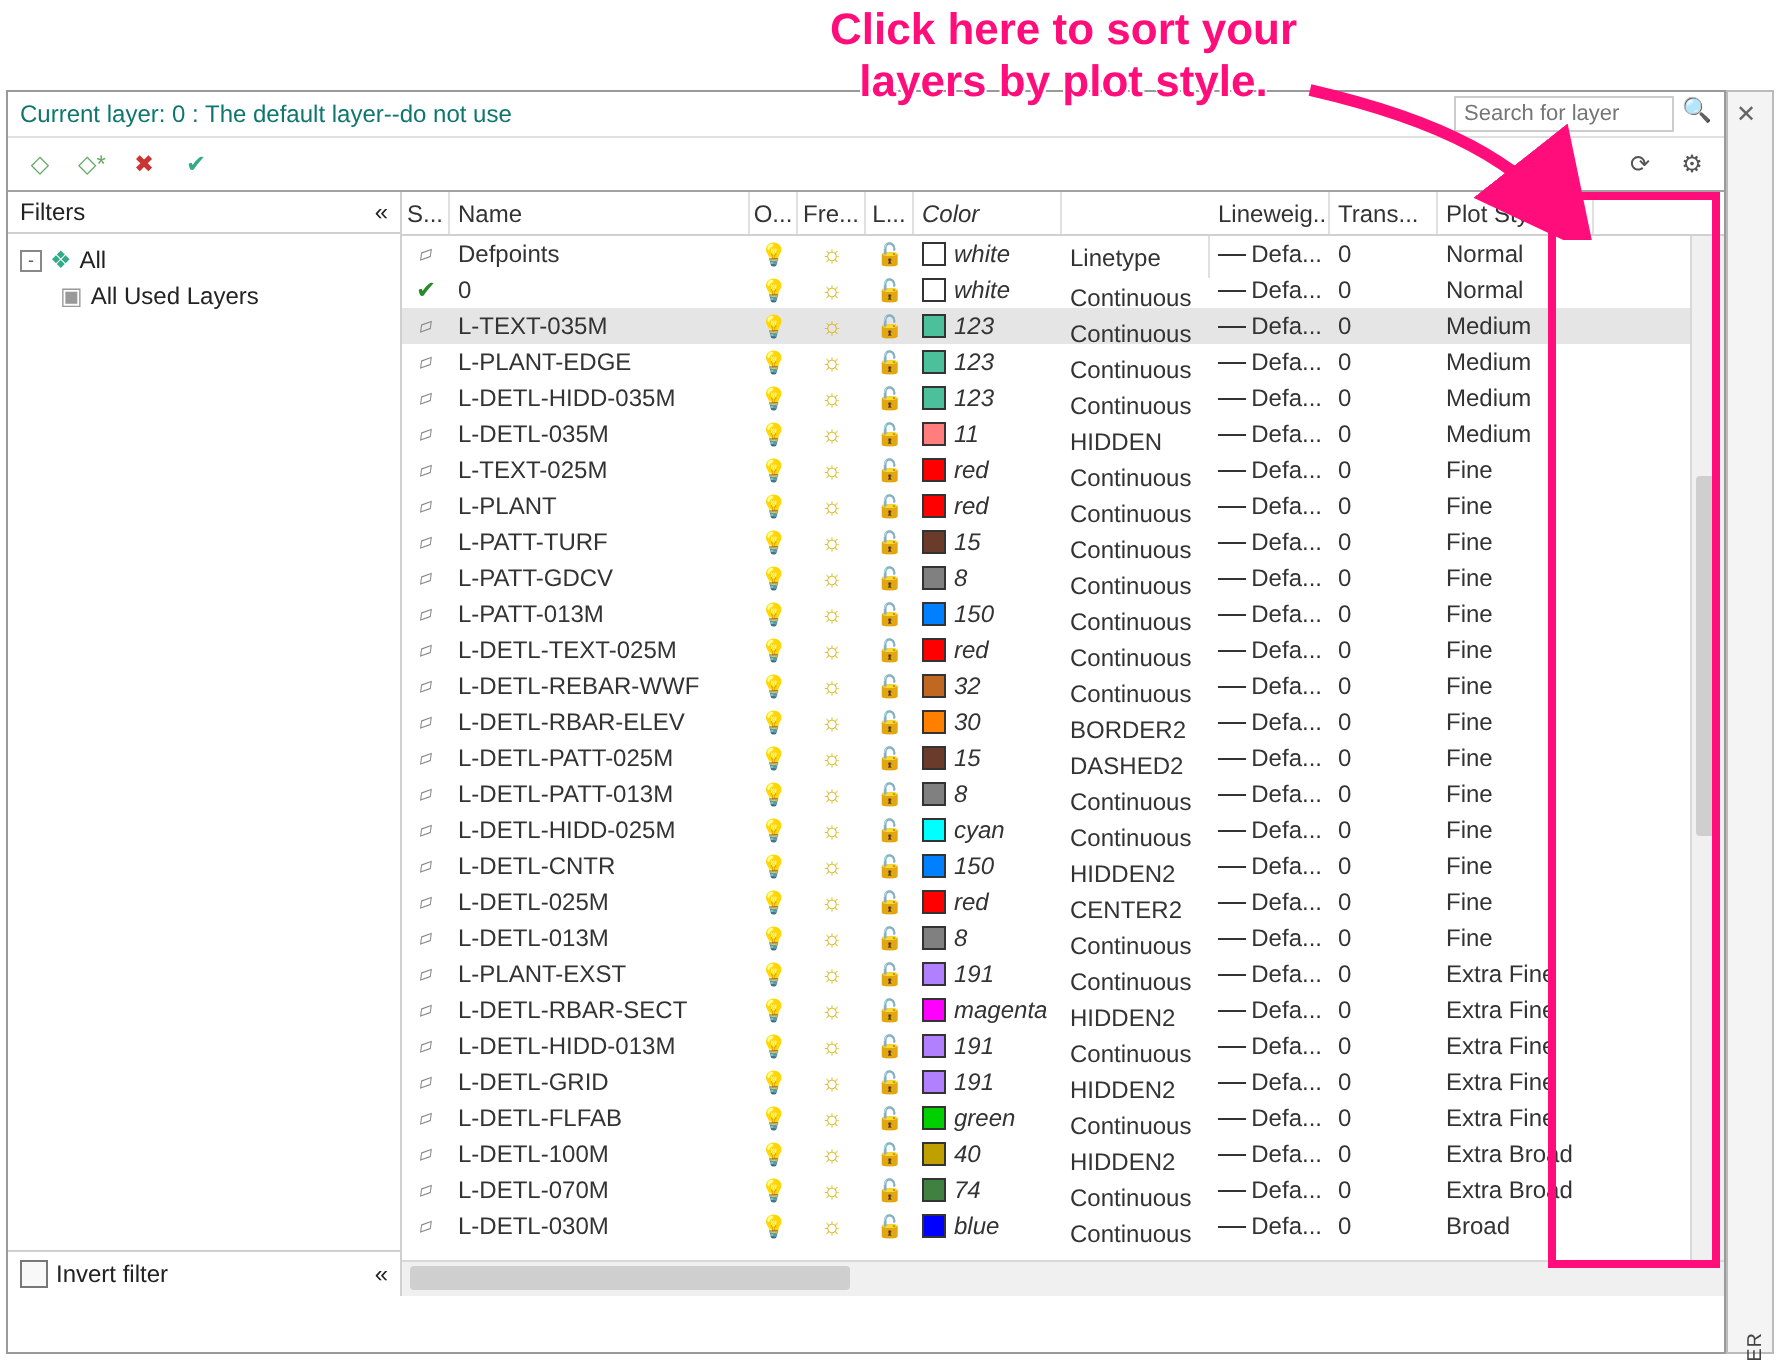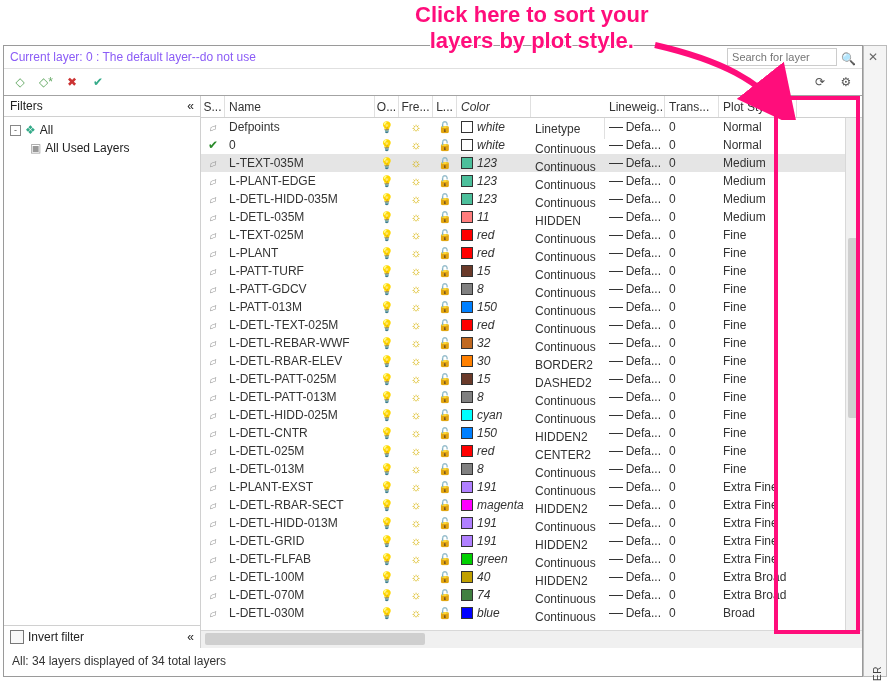--- a/index.html
+++ b/index.html
@@ -67,25 +67,25 @@
 
   .top-line {
     display: flex;
     align-items: center;
     justify-content: space-between;
     padding: 0 6px;
     height: 22px;
     border-bottom: 1px solid #e0e0e0;
   }
   .top-line .curr {
-    color: #8b5cf6;
+    color: #0f766e;
     font-size: 12px;
   }
   .search-wrap {
-    display: flex; align-items: flex-end;
+    display: flex; align-items: flex-start;
     gap: 4px;
   }
   .search {
     border: 1px solid #ccc;
     height: 16px; width: 100px;
     padding: 0 4px;
     font-size: 11px; color: #888;
     background: #fff;
   }
   .mag { color: #888; font-size: 12px; }
@@ -893,21 +893,20 @@
             <div class="cell c-trans">0</div>
             <div class="cell c-plot">Broad</div>
           </div>
         </div>
       <div class="hscroll-wrap">
           <div class="thumb"></div>
         </div>
     </div>
   </div>
 
-  <div class="footer">All: 34 layers displayed of 34 total layers</div>
 
   <div class="highlight-box" style="left: 770px; top: 50px; width: 78px; height: 530px;"></div>
 
 </div>
 
 <div class="sidebar-tab" style="left: 863px;">
   <span class="close">✕</span>
   <span class="title">LAYER PROPERTIES MANAGER</span>
 </div>
 

